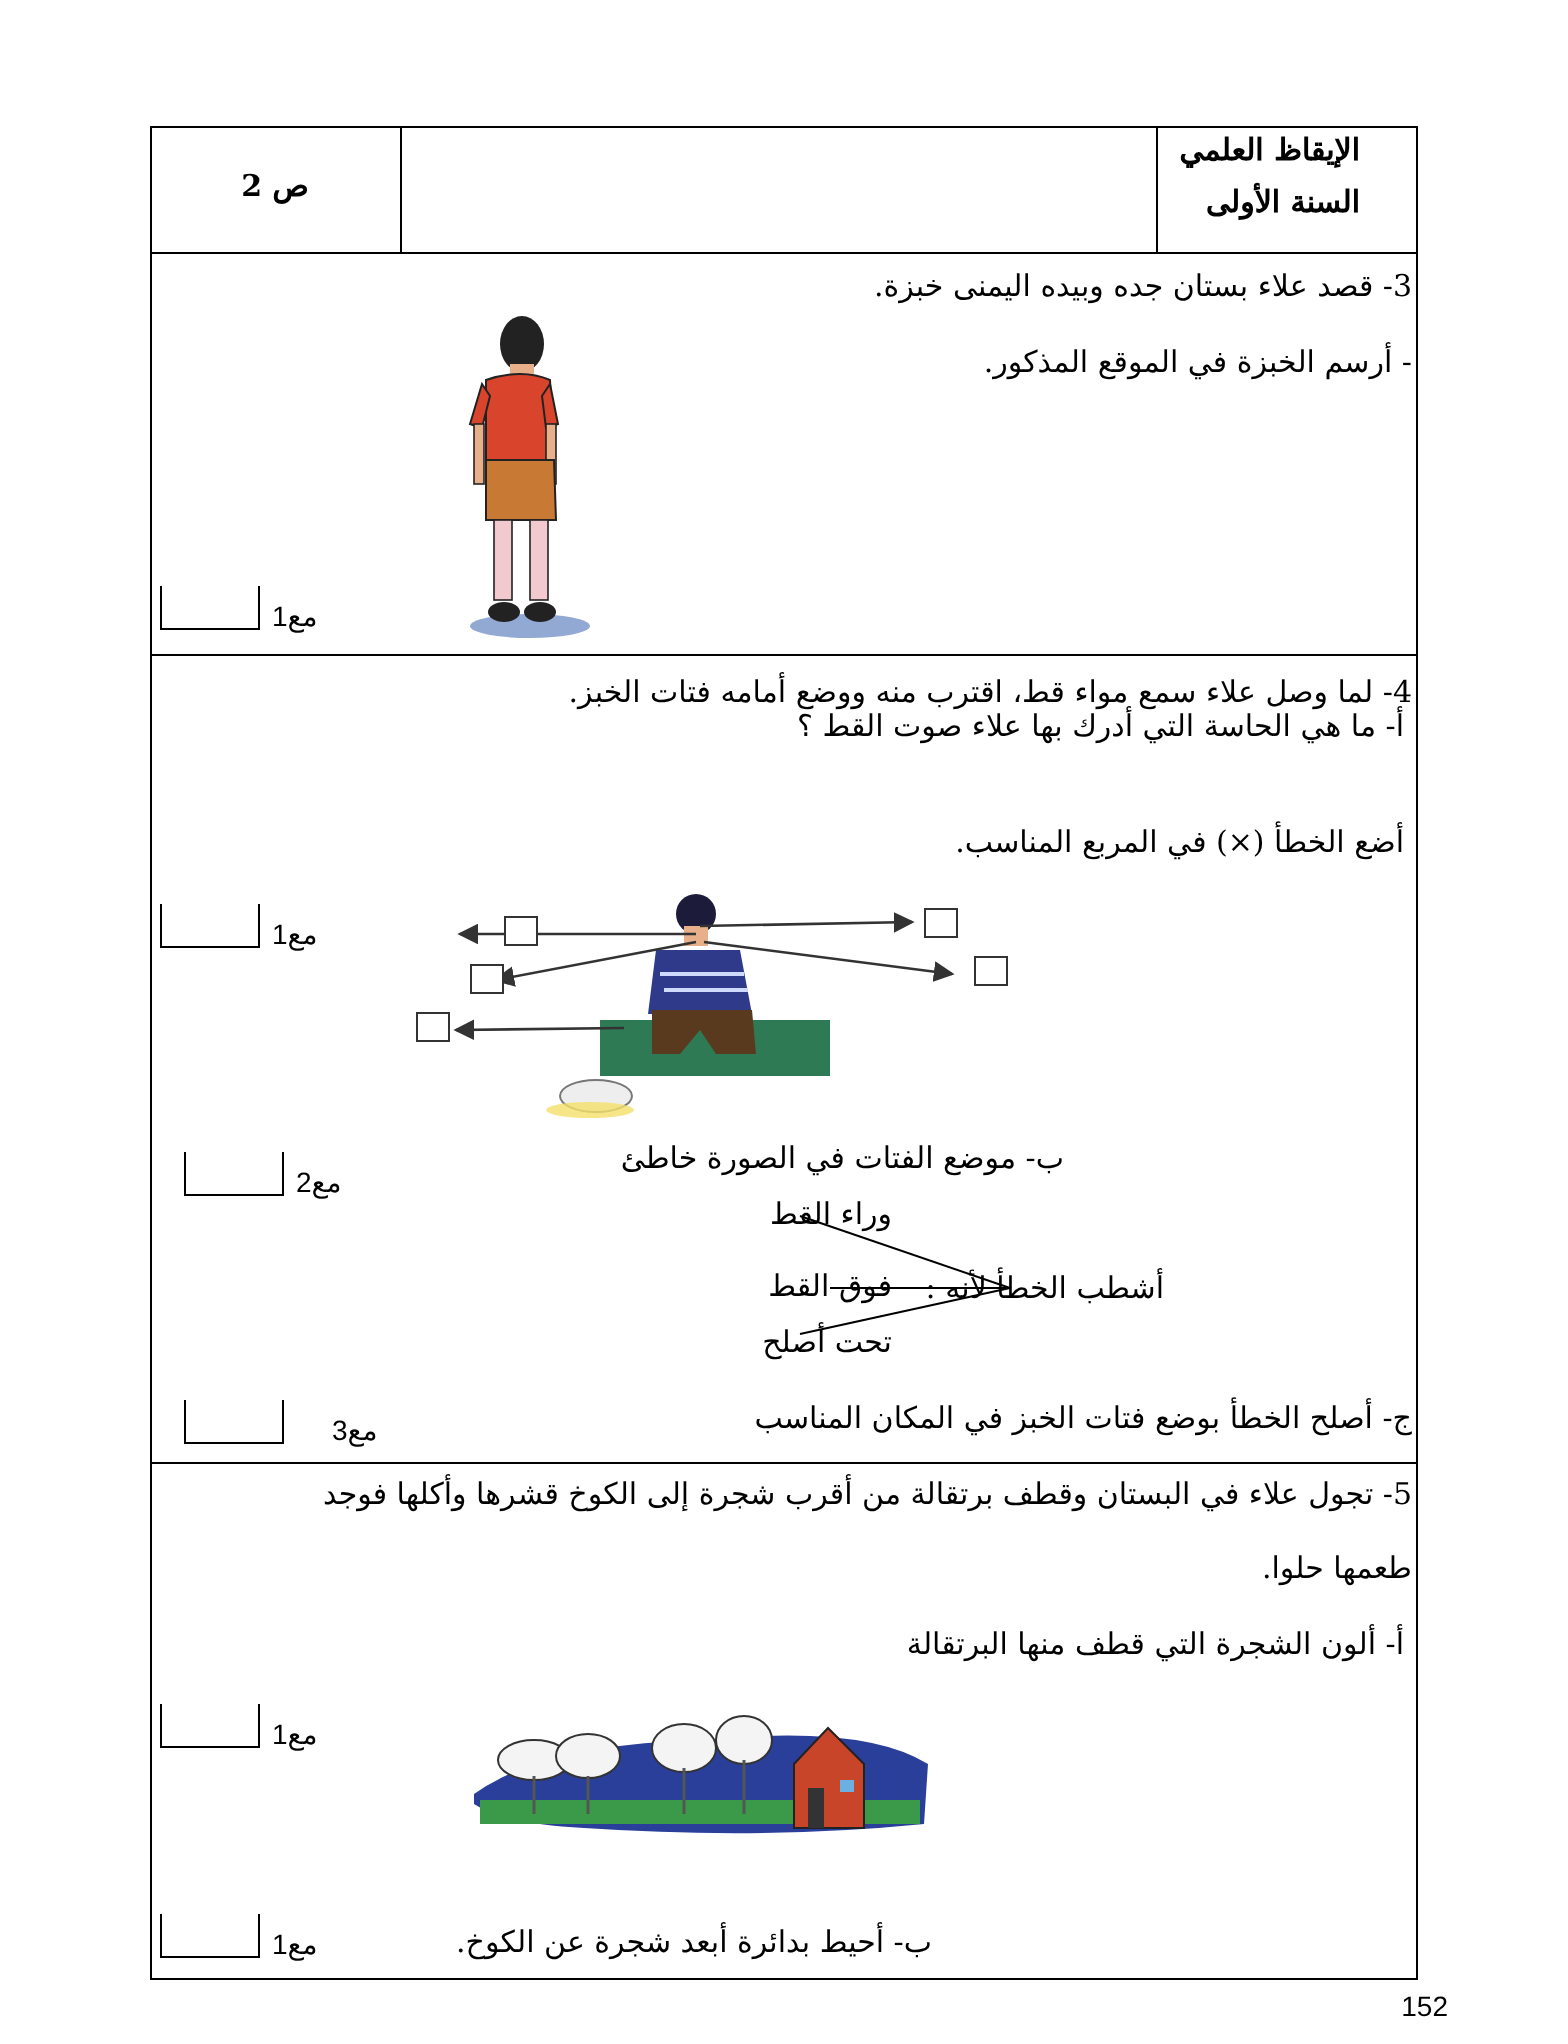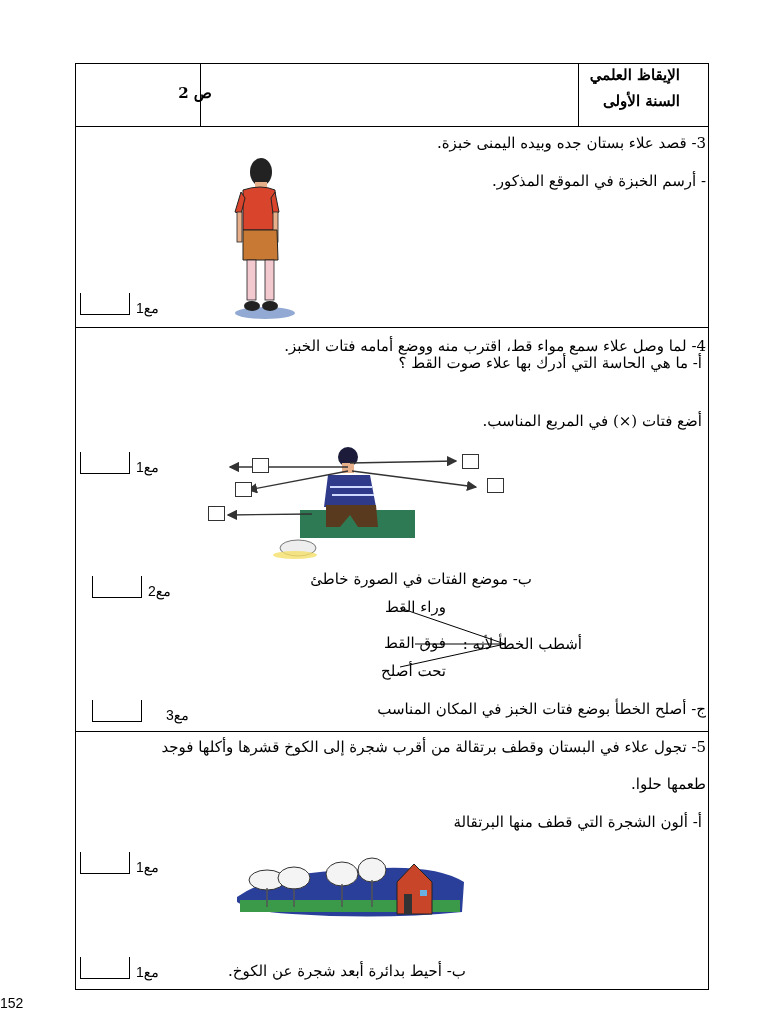--- a/index.html
+++ b/index.html
@@ -11,36 +11,36 @@
     .hline { position: absolute; left: 75px; width: 634px; height: 0; border-top: 1.5px solid #000; }
     .vline { position: absolute; top: 63px; height: 63px; width: 0; border-left: 1.5px solid #000; }
     .ar { direction: rtl; text-align: right; font-family: "DejaVu Serif", serif; font-size: 15px;
           white-space: nowrap; line-height: 1.2; }
     .hdr { font-size: 15px; font-weight: bold; }
     .score { position: absolute; display: flex; align-items: flex-end; gap: 6px; }
     .score-box { width: 50px; height: 22px; border-left: 1.5px solid #000; border-right: 1.5px solid #000;
                  border-bottom: 1.5px solid #000; box-sizing: border-box; }
     .score-label { font-family: "Liberation Sans", sans-serif; font-size: 14px; direction: ltr; line-height: 1; }
     .chk { position: absolute; width: 17px; height: 15px; border: 1.3px solid #333; background: #fff; box-sizing: border-box; }
-    .pagenum { position: absolute; left: 0; width: 724px; top: 995px; text-align: left;
+    .pagenum { position: absolute; left: 0; width: 724px; top: 995px; text-align: right;
                font-family: "Liberation Sans", sans-serif; font-size: 14px; }
   </style>
 </head>
 <body>
 
 <div class="frame"></div>
 <div class="hline" style="top:126px"></div>
 <div class="hline" style="top:327px"></div>
 <div class="hline" style="top:731px"></div>
 <div class="vline" style="left:200px"></div>
 <div class="vline" style="left:578px"></div>
 
 <div class="abs ar hdr" style="right:104px; top:66px;">الإيقاظ العلمي</div>
 <div class="abs ar hdr" style="right:104px; top:92px;">السنة الأولى</div>
-<div class="abs ar hdr" style="left:75px; width:125px; top:84px; direction:rtl;padding-left:12px;">ص 2</div>
+<div class="abs ar hdr" style="left:75px; width:125px; text-align:center; top:84px; direction:rtl;">ص 2</div>
 
 <div class="abs ar" style="right:78px; top:134px;">3- قصد علاء بستان جده وبيده اليمنى خبزة.</div>
 <div class="abs ar" style="right:78px; top:172px;">- أرسم الخبزة في الموقع المذكور.</div>
 
 <svg class="abs" style="left:225px; top:150px;" width="80" height="172">
   <ellipse cx="40" cy="163" rx="30" ry="6" fill="#4a6fb5" opacity="0.6"></ellipse>
   <ellipse cx="36" cy="22" rx="11" ry="14" fill="#222"></ellipse>
   <rect x="30" y="32" width="12" height="8" fill="#e8b08a"></rect>
   <path d="M18 40 Q36 34 50 40 L52 80 L18 80 Z" fill="#d8452c" stroke="#222" stroke-width="1"></path>
   <path d="M16 42 L10 62 L16 64 L20 48 Z" fill="#d8452c" stroke="#222" stroke-width="1"></path>
@@ -54,21 +54,21 @@
   <ellipse cx="45" cy="156" rx="8" ry="5" fill="#222"></ellipse>
 </svg>
 
 <div class="score" style="left:80px; top:293px;">
   <div class="score-box"></div>
   <div class="score-label">مع1</div>
 </div>
 
 <div class="abs ar" style="right:78px; top:337px;">4- لما وصل علاء سمع مواء قط، اقترب منه ووضع أمامه فتات الخبز.</div>
 <div class="abs ar" style="right:82px; top:354px;margin-left:30px;">أ- ما هي الحاسة التي أدرك بها علاء صوت القط ؟</div>
-<div class="abs ar" style="right:82px; top:412px;">أضع فتات (×) في المربع المناسب.</div>
+<div class="abs ar" style="right:82px; top:412px;">أضع الخطأ (×) في المربع المناسب.</div>
 
 <div class="score" style="left:80px; top:452px;">
   <div class="score-box"></div>
   <div class="score-label">مع1</div>
 </div>
 
 <svg class="abs" style="left:200px; top:445px;" width="320" height="120">
   <defs>
     <marker id="arr" markerWidth="8" markerHeight="8" refX="7" refY="4" orient="auto">
       <path d="M0 0 L8 4 L0 8 Z" fill="#333"></path>

